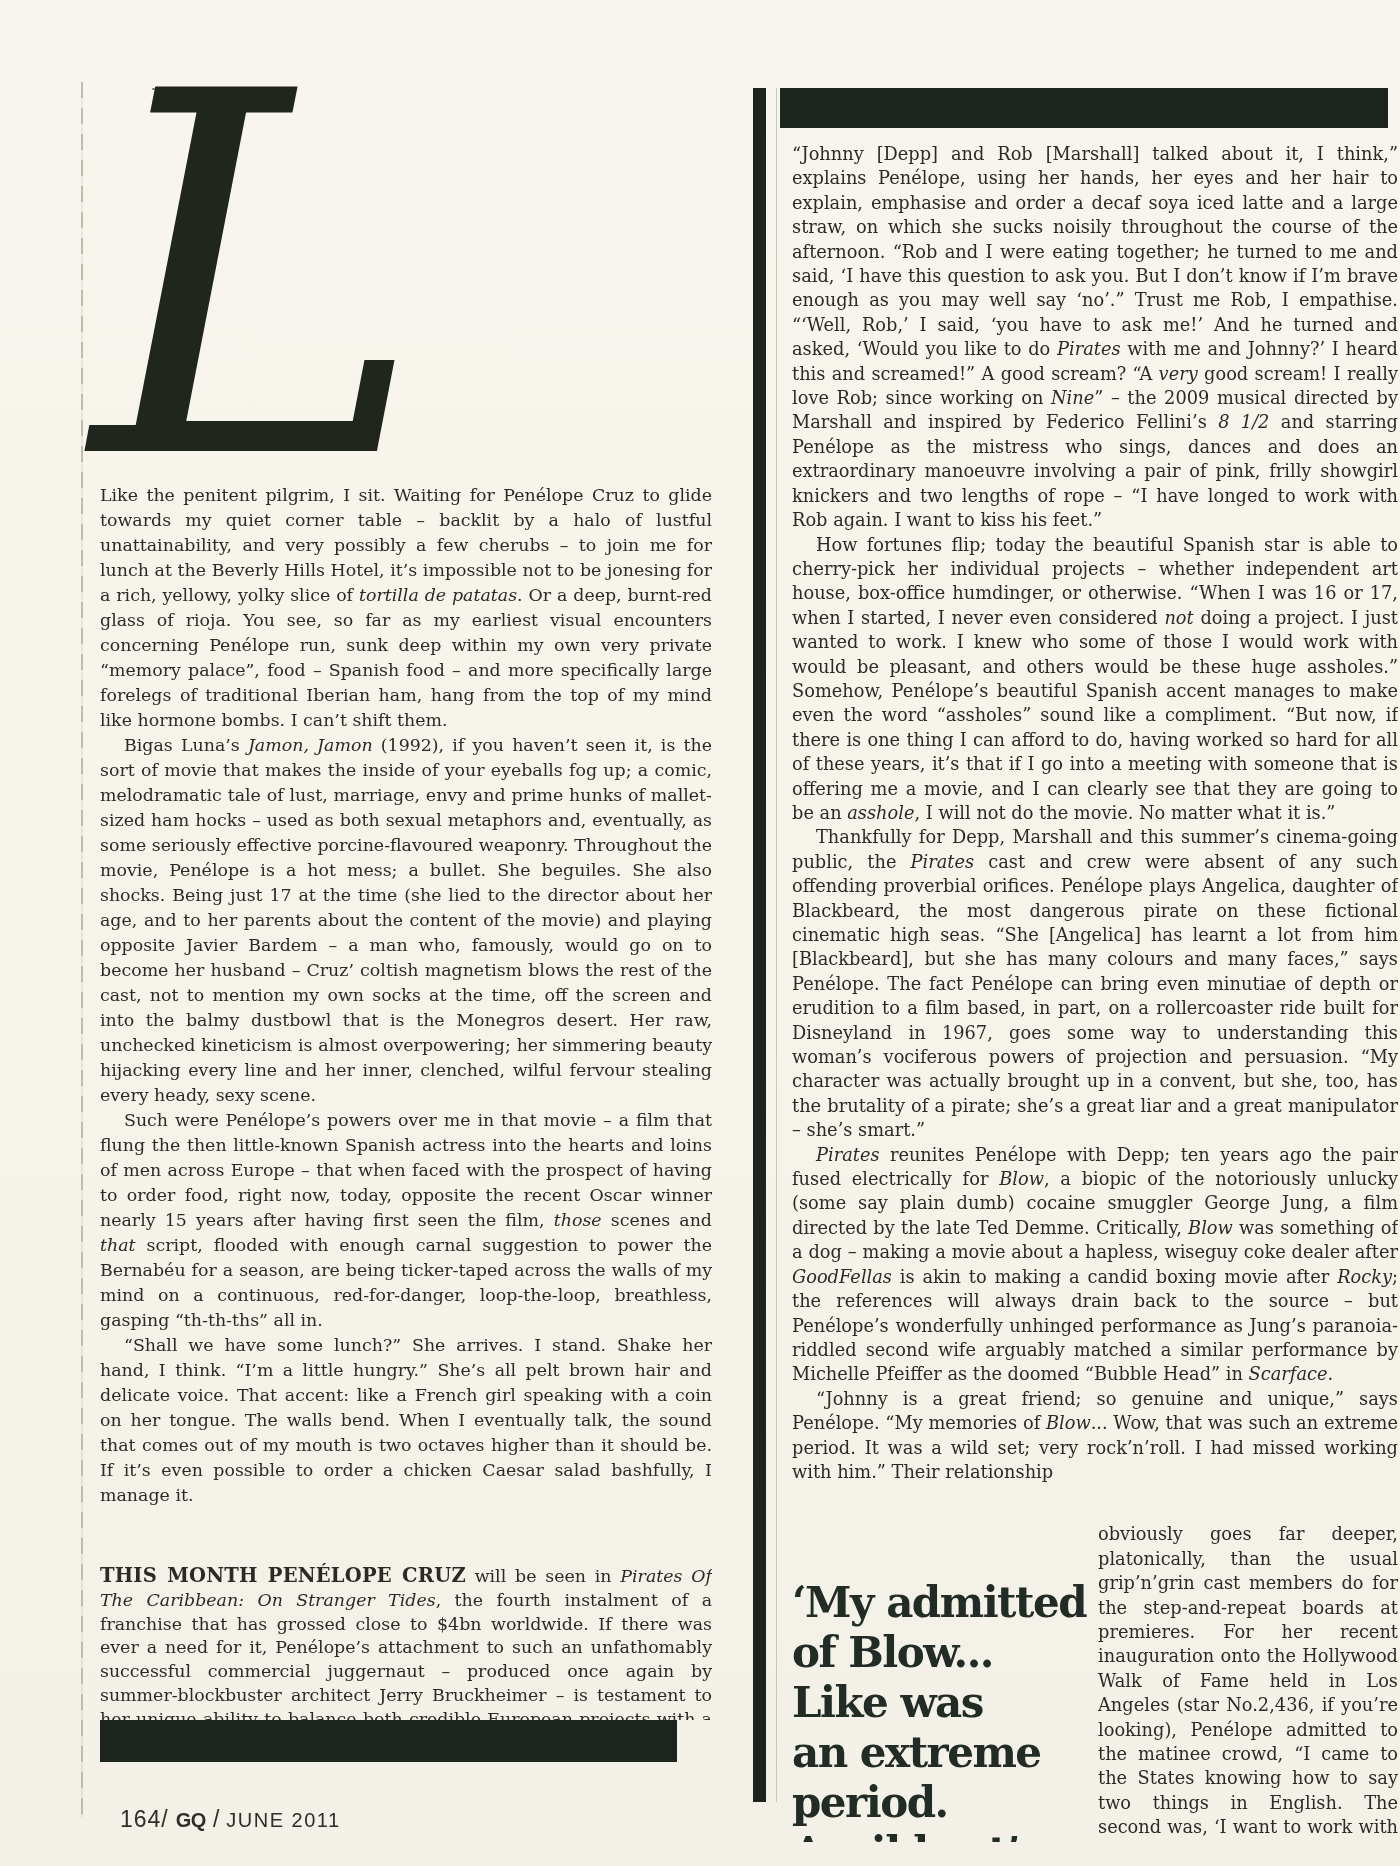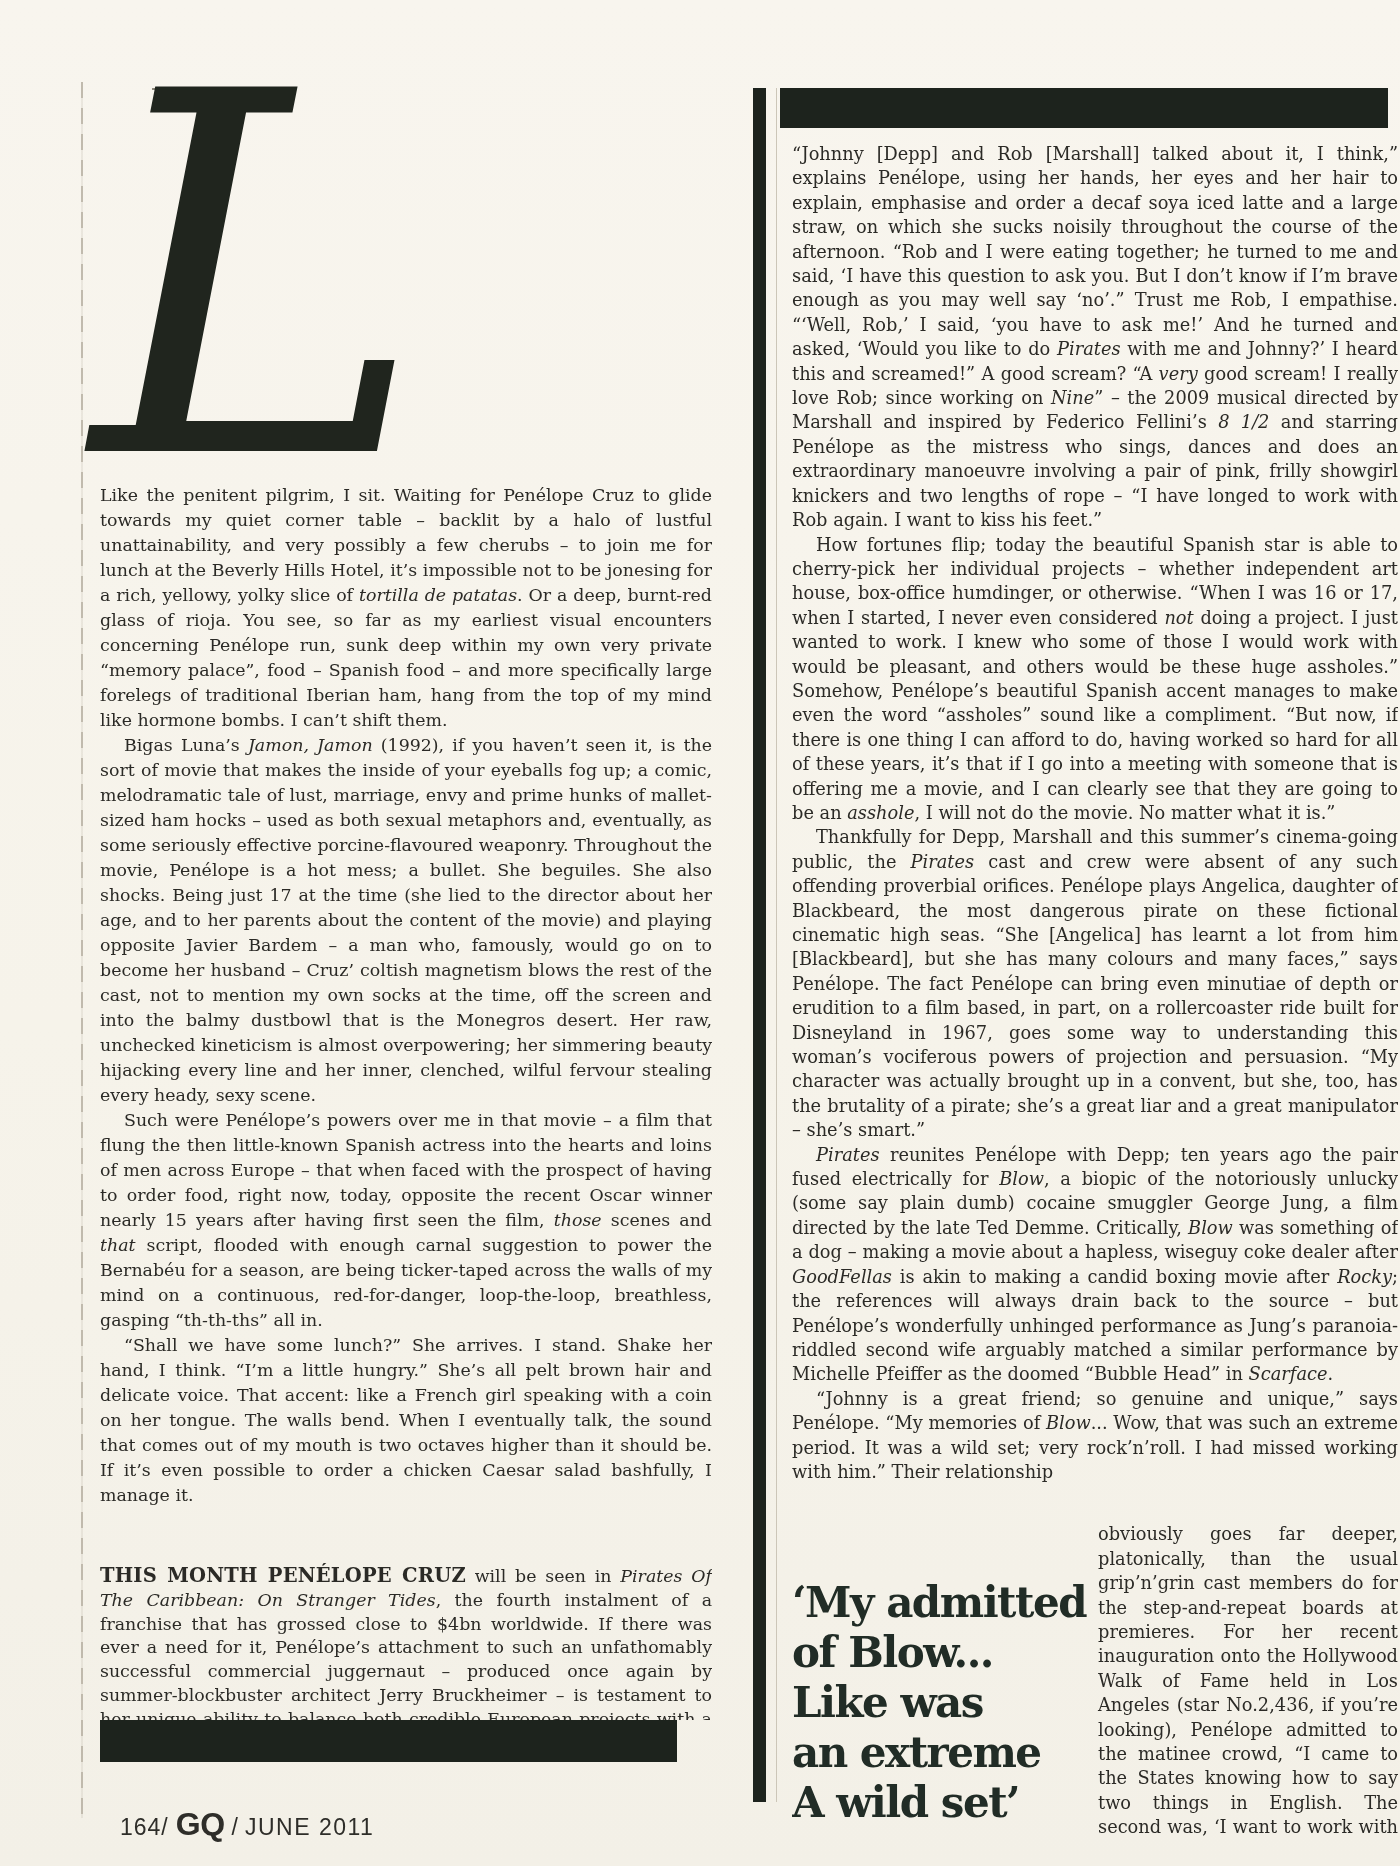--- a/index.html
+++ b/index.html
@@ -60,23 +60,23 @@
     color:#212c26;white-space:nowrap;
   }
   .wrap-cont p.para{font-size:17.8px;line-height:24.4px;}
   
   .footer{
     position:absolute;left:100px;top:1806px;
     display:flex;align-items:baseline;gap:7px;
     font-family:"Liberation Sans",sans-serif;color:#2e2d29;
   }
   .footer .f-num{font-size:23px;letter-spacing:1px;margin-left:20px;}
-  .footer .f-brand{font-weight:bold;font-size:32px;letter-spacing:-.5px;}
+  .footer .f-brand{font-weight:bold;font-size:20px;letter-spacing:-.5px;}
   .footer .f-sep{font-size:23px;}
-  .footer .f-issue{font-size:23px;letter-spacing:1.5px;}
+  .footer .f-issue{font-size:20px;letter-spacing:1.5px;}
 </style>
 </head>
 <body>
 
 <div class="scan-line"></div>
 <div class="l-hairline"></div>
 
 <div class="dropcap">L</div>
 
 <div class="col-left">
@@ -99,20 +99,21 @@
       <p class="para ind"><span>Thankfully for Depp, Marshall and this summer’s cinema-going public, the </span><span class="it">Pirates</span><span> cast and crew were absent of any such offending proverbial orifices. Penélope plays Angelica, daughter of Blackbeard, the most dangerous pirate on these fictional cinematic high seas. “She [Angelica] has learnt a lot from him [Blackbeard], but she has many colours and many faces,” says Penélope. The fact Penélope can bring even minutiae of depth or erudition to a film based, in part, on a rollercoaster ride built for Disneyland in 1967, goes some way to understanding this woman’s vociferous powers of projection and persuasion. “My character was actually brought up in a convent, but she, too, has the brutality of a pirate; she’s a great liar and a great manipulator – she’s smart.”</span></p>
       <p class="para ind"><span class="it">Pirates</span><span> reunites Penélope with Depp; ten years ago the pair fused electrically for </span><span class="it">Blow</span><span>, a biopic of the notoriously unlucky (some say plain dumb) cocaine smuggler George Jung, a film directed by the late Ted Demme. Critically, </span><span class="it">Blow</span><span> was something of a dog – making a movie about a hapless, wiseguy coke dealer after </span><span class="it">GoodFellas</span><span> is akin to making a candid boxing movie after </span><span class="it">Rocky</span><span>; the references will always drain back to the source – but Penélope’s wonderfully unhinged performance as Jung’s paranoia-riddled second wife arguably matched a similar performance by Michelle Pfeiffer as the doomed “Bubble Head” in </span><span class="it">Scarface</span><span>.</span></p>
       <p class="para ind"><span>“Johnny is a great friend; so genuine and unique,” says Penélope. “My memories of </span><span class="it">Blow</span><span>... Wow, that was such an extreme period. It was a wild set; very rock’n’roll. I had missed working with him.” Their relationship</span></p>
     </div>
   <div class="wrap-section">
     <aside class="pullquote">
         <div class="pq-line">‘My admitted</div>
         <div class="pq-line">of Blow...</div>
         <div class="pq-line">Like was</div>
         <div class="pq-line">an extreme</div>
+        <div class="pq-line">period.</div>
         <div class="pq-line">A wild set’</div>
       </aside>
     <div class="wrap-cont">
         <p class="para"><span>obviously goes far deeper, platonically, than the usual grip’n’grin cast members do for the step-and-repeat boards at premieres. For her recent inauguration onto the Hollywood Walk of Fame held in Los Angeles (star No.2,436, if you’re looking), Penélope admitted to the matinee crowd, “I came to the States knowing how to say two things in English. The second was, ‘I want to work with Johnny Depp.’” Filming </span><span class="it">Pirates</span><span>, in part for six months on Hawaii, their friendship would, once again, </span></p>
       </div>
   </div>
 </div>
 
 <div class="footer">
   <span class="f-num">164/</span>

